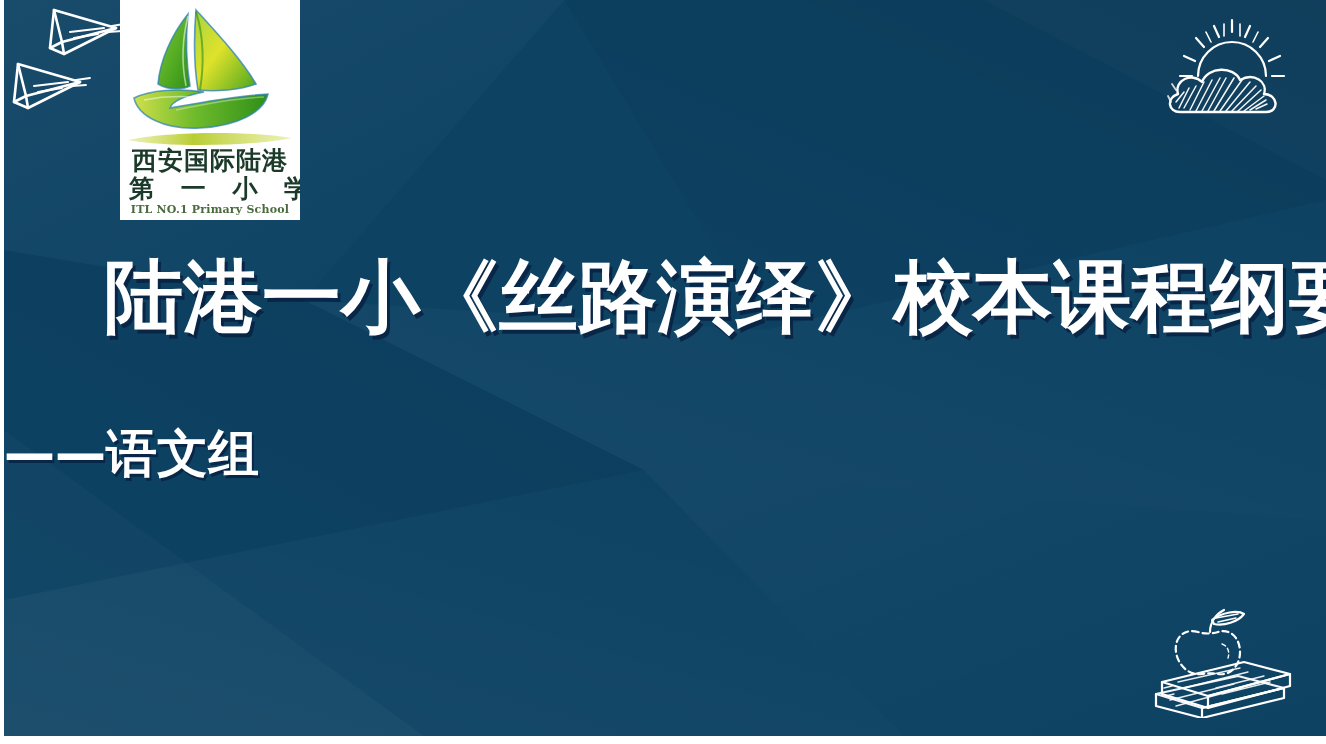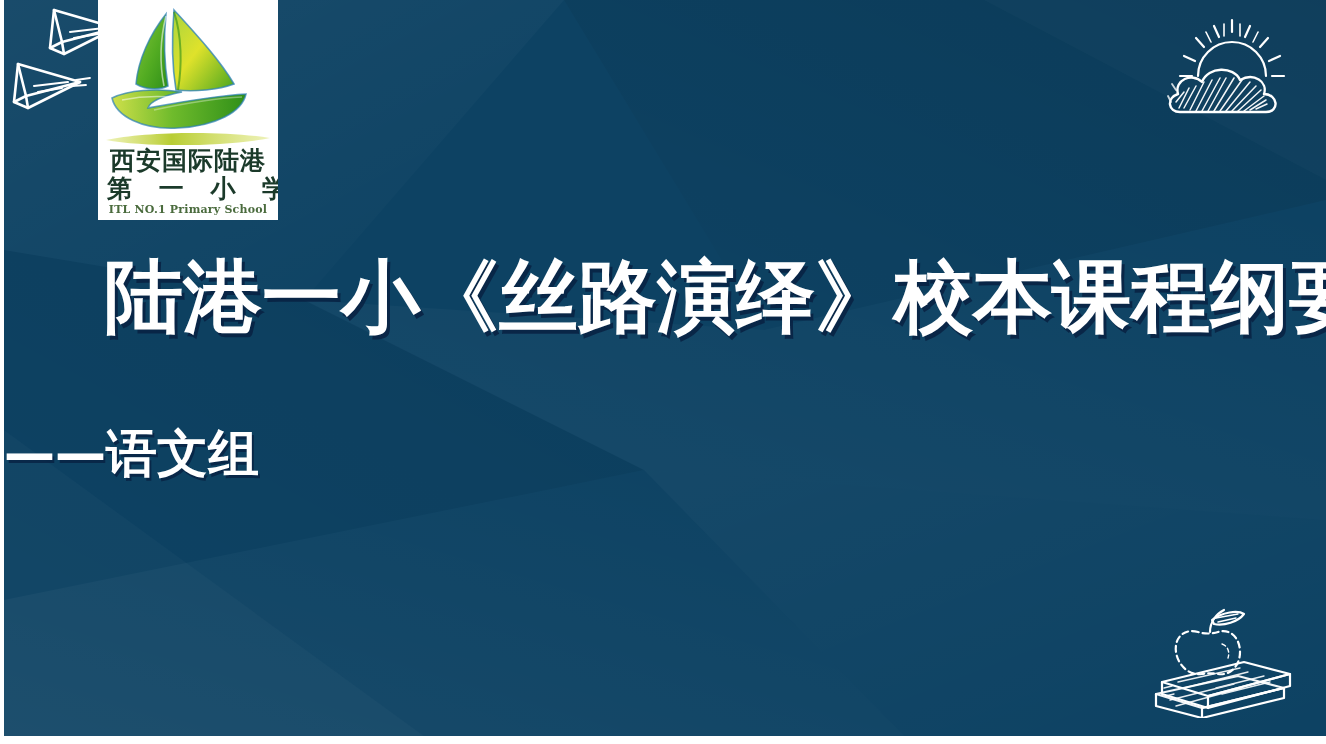--- a/index.html
+++ b/index.html
@@ -39,21 +39,21 @@
     position: absolute;
     inset: 0;
     width: 100%;
     height: 100%;
     pointer-events: none;
   }
 
   
   #logo-panel {
     position: absolute;
-    left: 94px;
+    left: 116px;
     top: 0px;
     width: 180px;
     height: 220px;
     background: #ffffff;
     overflow: hidden;
   }
   #logo-mark {
     position: absolute;
     left: 4px;
     top: 4px;

